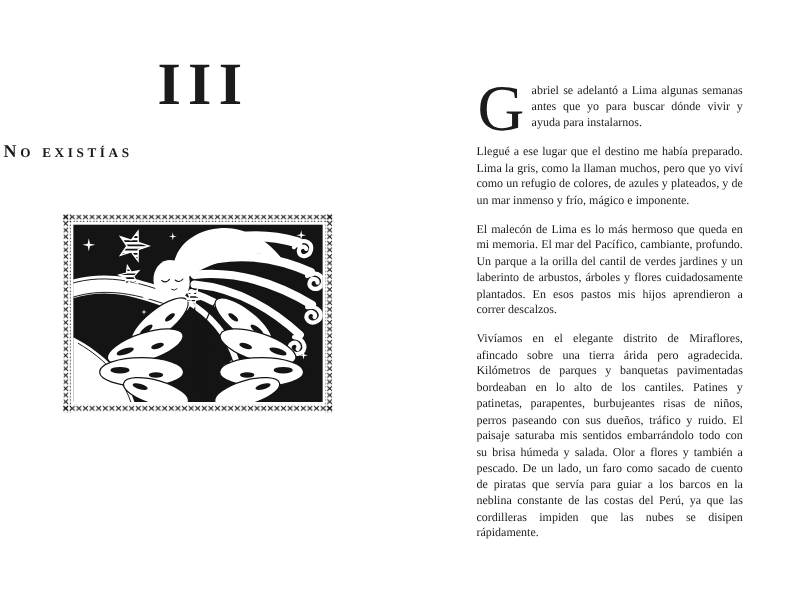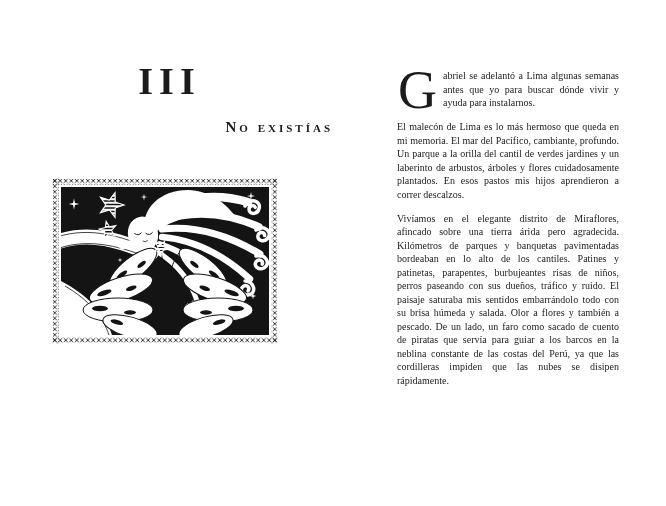--- a/index.html
+++ b/index.html
@@ -8,26 +8,26 @@
     background:#ffffff;color:#1b1b1b;
     font-family:"Liberation Serif","DejaVu Serif",serif;
   }
   .spread{position:absolute;inset:0;}
   .page{position:absolute;top:0;height:506px;}
   .page.left{left:0;width:333px;}
   .page.right{left:333px;width:333px;}
 
   
   .chapter-number{
-    position:absolute;top:62px;left:0;width:333px;text-align:center;
-    font-size:38px;line-height:1.05;font-weight:600;
+    position:absolute;top:44px;left:0;width:333px;text-align:center;
+    font-size:50px;line-height:1.05;font-weight:600;
     letter-spacing:6px;text-indent:6px;
   }
   .chapter-title{
-    position:absolute;top:119px;left:0;width:333px;text-align:right;
+    position:absolute;top:119px;left:0;width:333px;text-align:left;
     font-variant:small-caps;font-weight:600;
     font-size:15px;letter-spacing:3px;text-indent:3px;
   }
   .illustration{
     position:absolute;left:52px;top:178px;width:226px;height:166px;margin:0;
   }
   .illustration svg{display:block;width:100%;height:100%;}
 
   
   .text-column{position:absolute;left:64px;top:69px;width:222px;}
@@ -189,19 +189,20 @@
           <use href="#sp4" fill="#fff" transform="translate(46,242) scale(0.85)"></use>
           <use href="#sp4" fill="#fff" transform="translate(402,236) scale(0.8)"></use>
         </g>
       </svg>
     </figure>
   </div>
 
   <div class="page right">
     <div class="text-column">
         <p><span class="dropcap">G</span>abriel se adelantó a Lima algunas semanas antes que yo para buscar dónde vivir y ayuda para instalarnos.</p>
+        <p>Llegué a ese lugar que el destino me había preparado. Lima la gris, como la llaman muchos, pero que yo viví como un refugio de colores, de azules y plateados, y de un mar inmenso y frío, mágico e imponente.</p>
         <p>El malecón de Lima es lo más hermoso que queda en mi memoria. El mar del Pacífico, cambiante, profundo. Un parque a la orilla del cantil de verdes jardines y un laberinto de arbustos, árboles y flores cuidadosamente plantados. En esos pastos mis hijos aprendieron a correr descalzos.</p>
         <p>Vivíamos en el elegante distrito de Miraflores, afincado sobre una tierra árida pero agradecida. Kilómetros de parques y banquetas pavimentadas bordeaban en lo alto de los cantiles. Patines y patinetas, parapentes, burbujeantes risas de niños, perros paseando con sus dueños, tráfico y ruido. El paisaje saturaba mis sentidos embarrándolo todo con su brisa húmeda y salada. Olor a flores y también a pescado. De un lado, un faro como sacado de cuento de piratas que servía para guiar a los barcos en la neblina constante de las costas del Perú, ya que las cordilleras impiden que las nubes se disipen rápidamente.</p>
       </div>
     <div class="page-number">31</div>
   </div>
 
 </div>
 
 </body></html>

